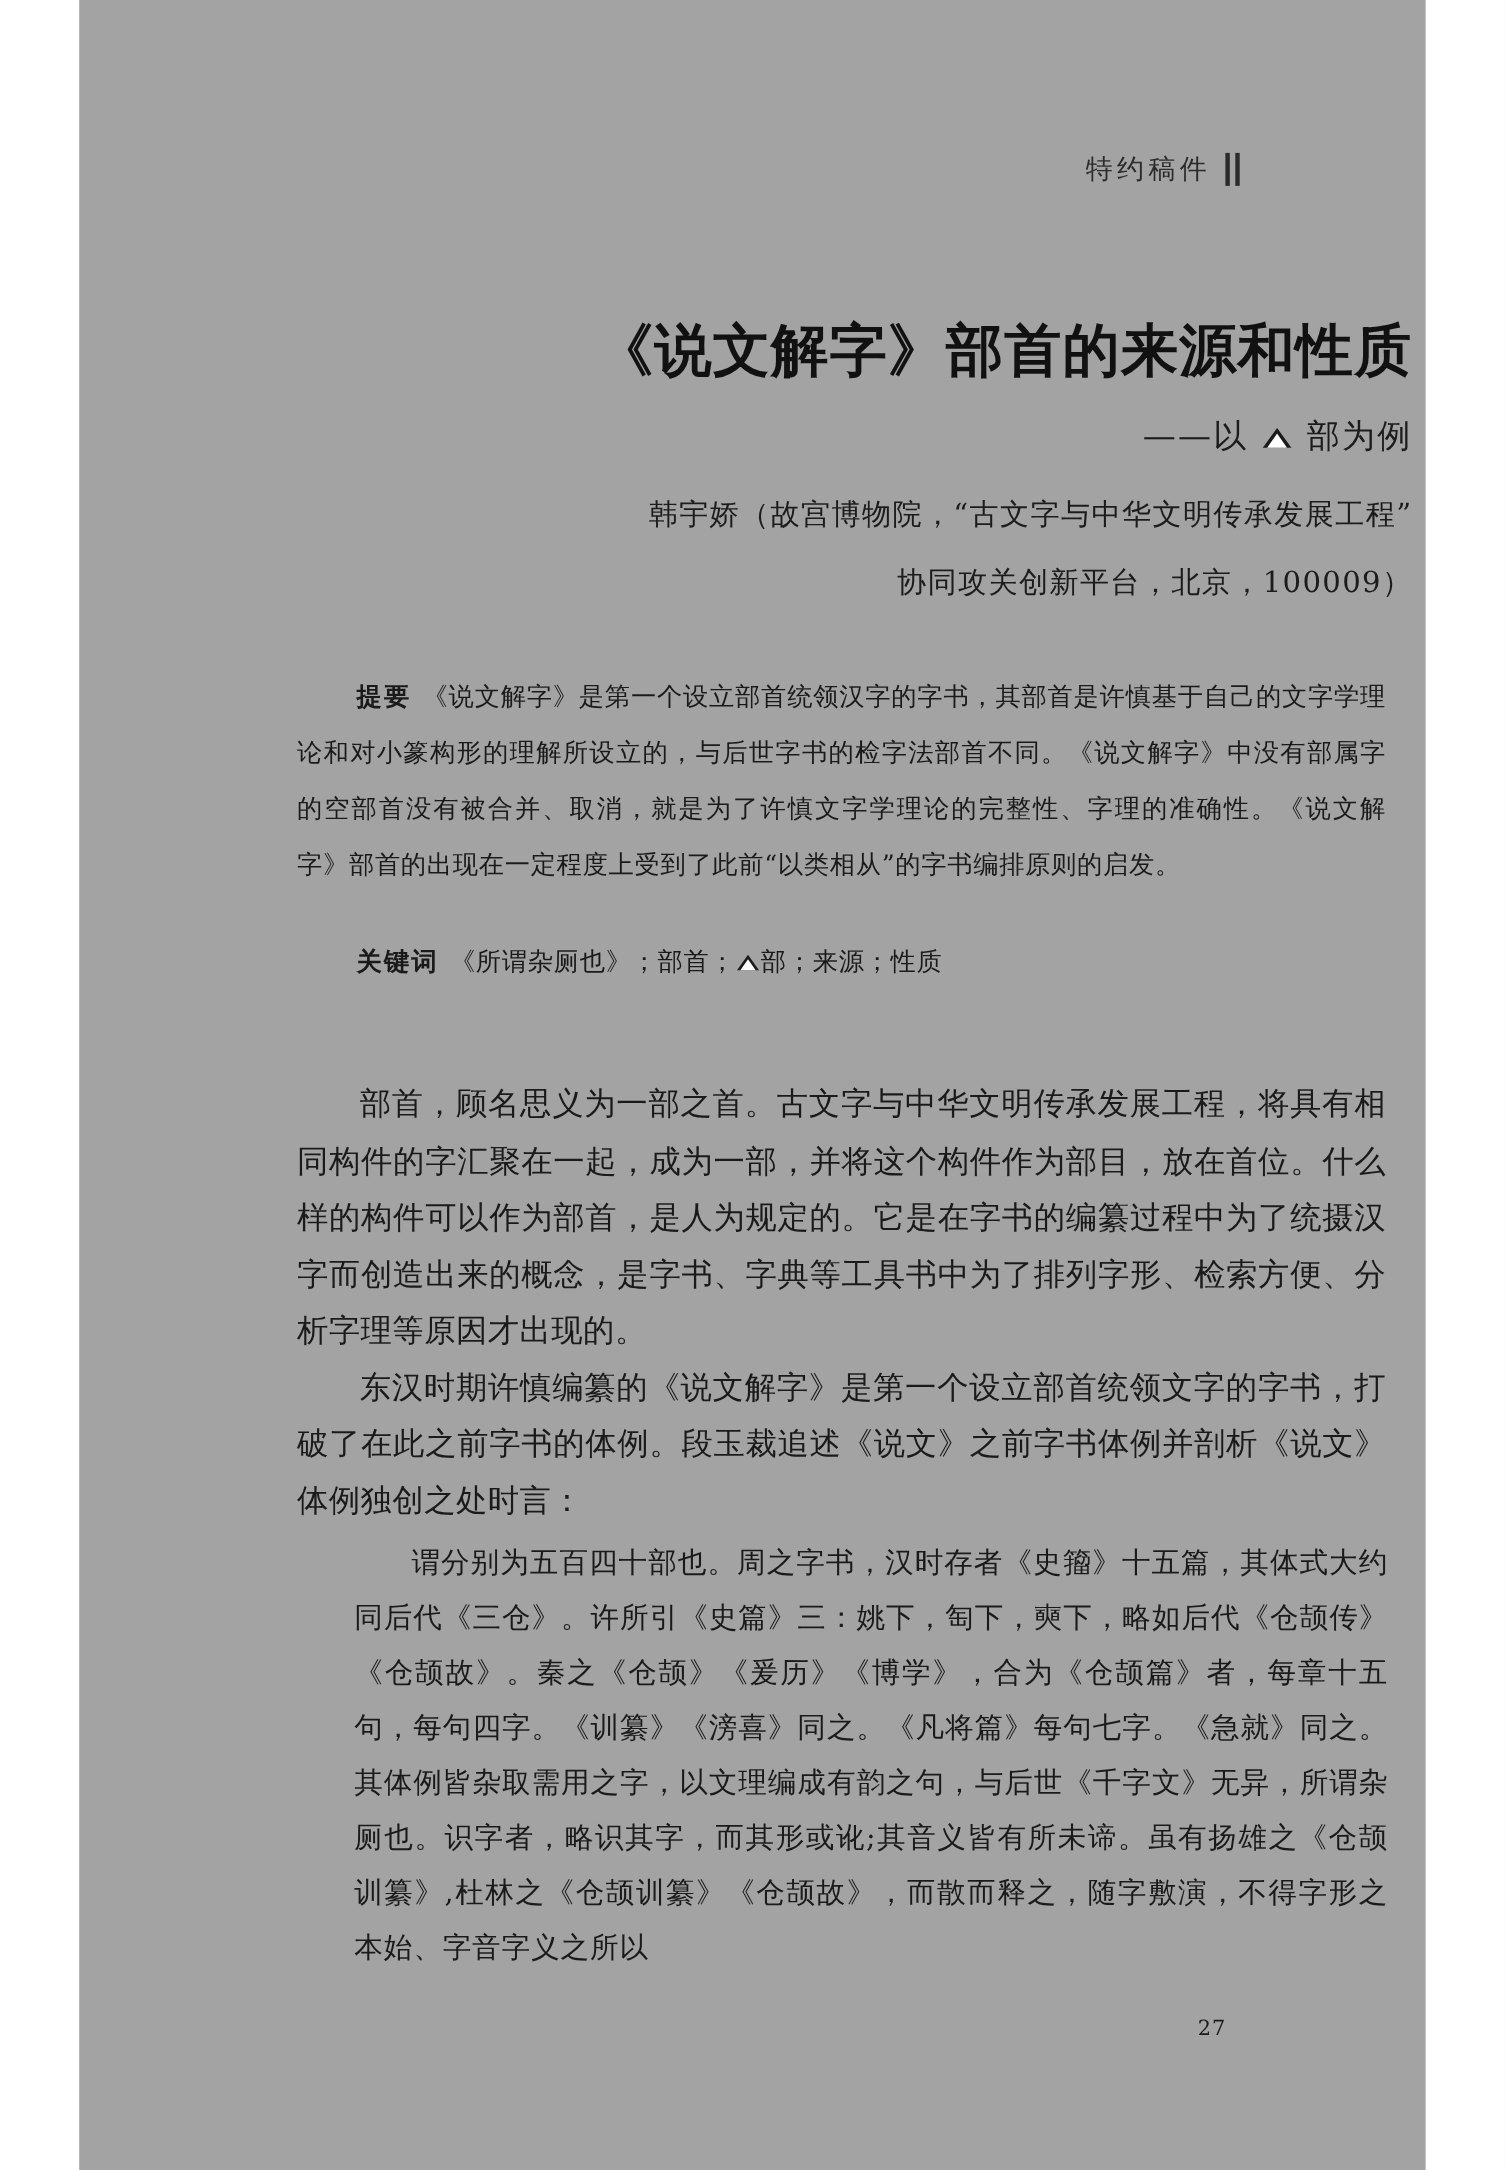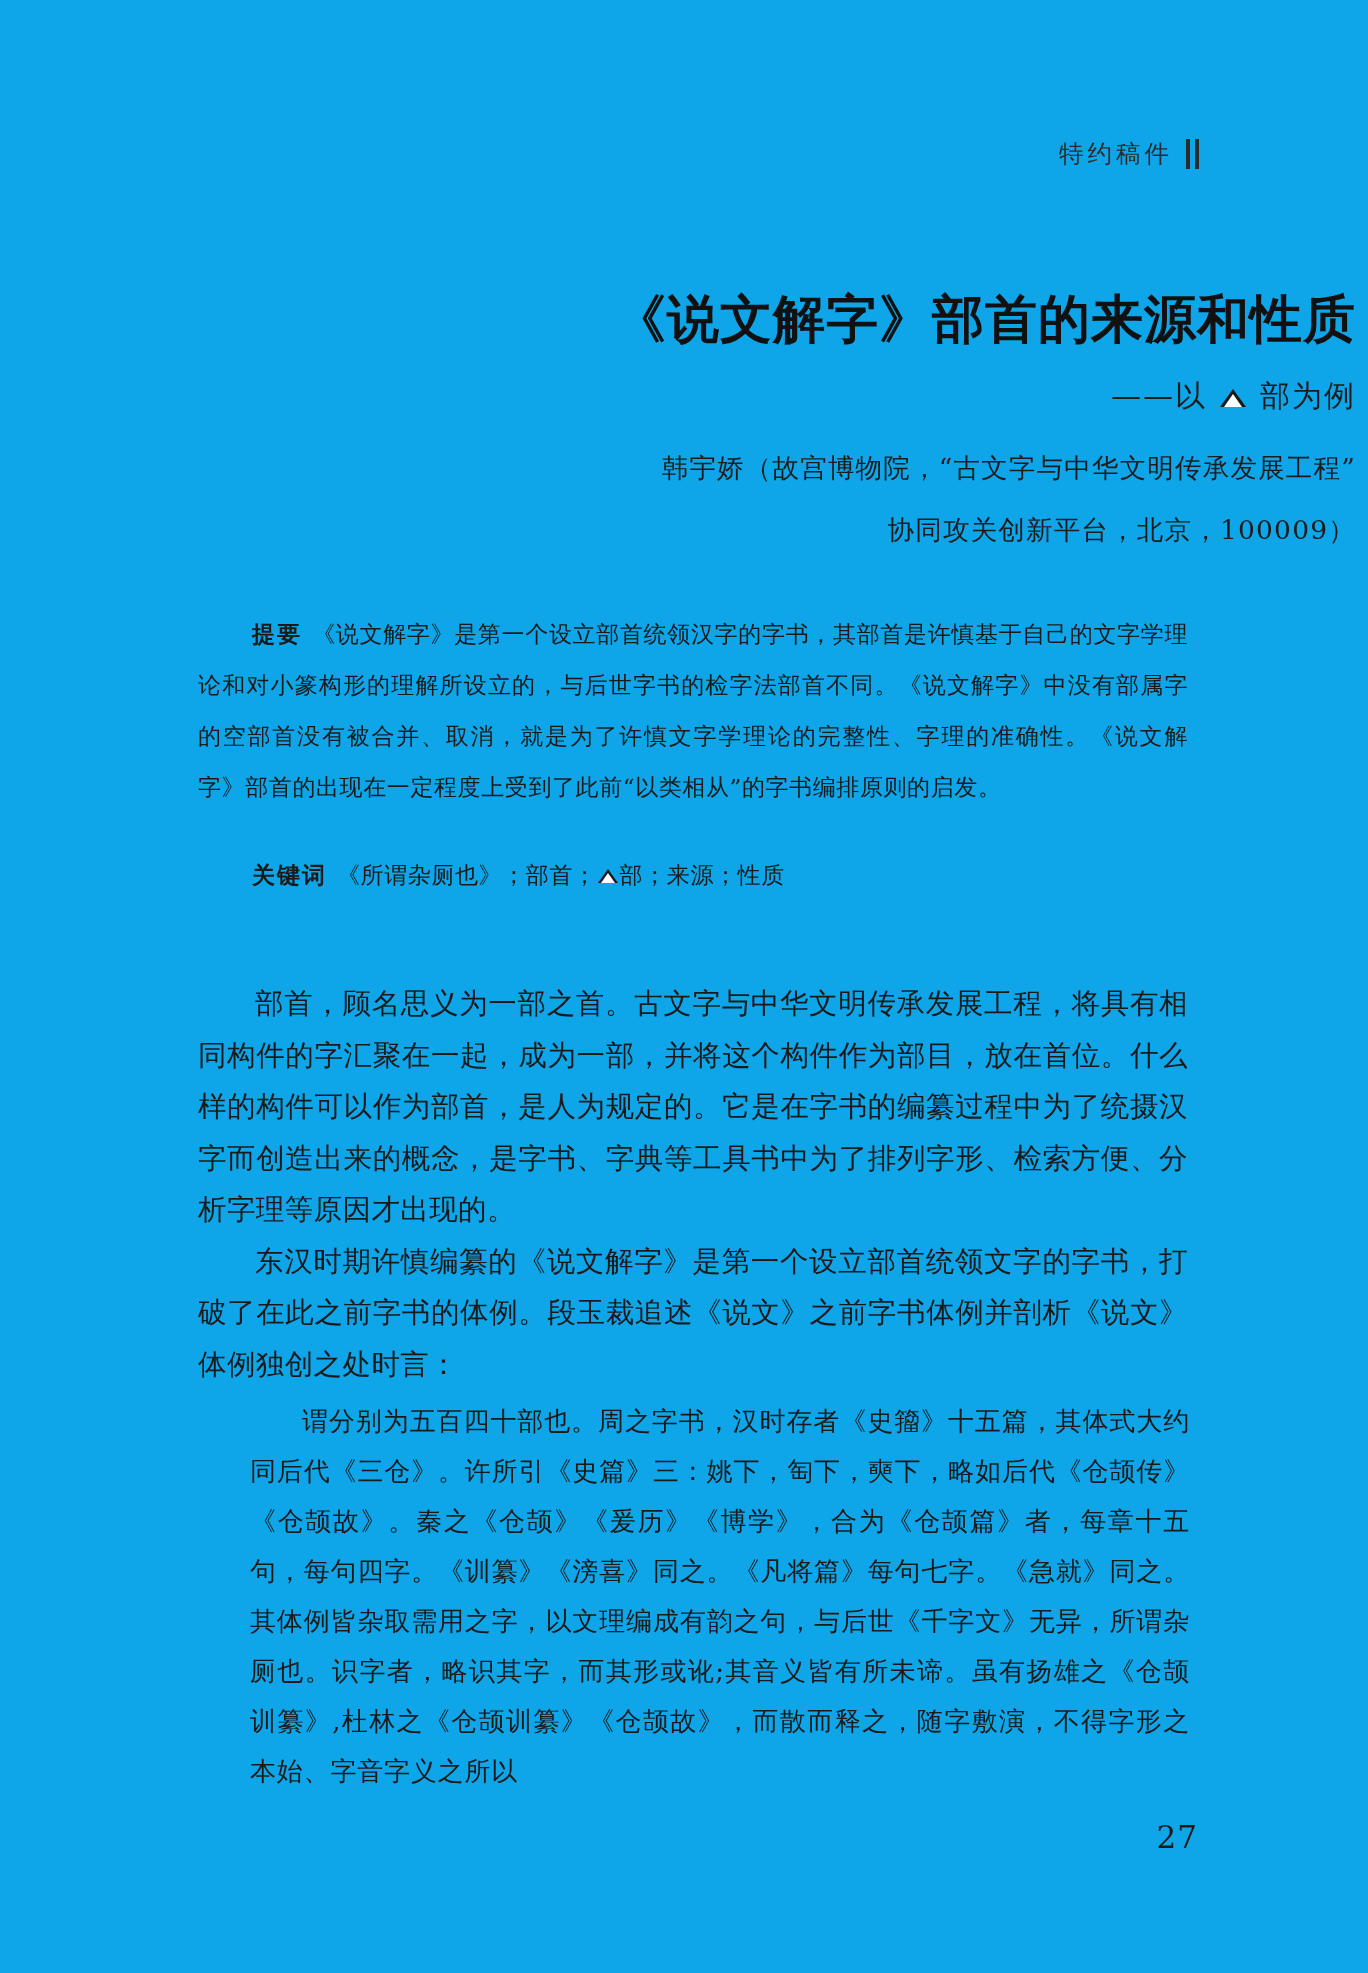--- a/index.html
+++ b/index.html
@@ -7,24 +7,24 @@
     margin: 0;
     padding: 0;
     background: #ffffff;
   }
   body {
     font-family: "DejaVu Serif", "Liberation Serif", serif;
     color: #1a1a1a;
   }
   .page {
     position: relative;
-    width: 1368px;
+    width: 1224px;
     height: 1973px;
     margin: 0 auto;
-    background: #0ea5e9;
+    background: #a3a3a3;
     box-sizing: border-box;
     overflow: hidden;
   }
 
   
   .running-head {
     position: absolute;
     top: 137px;
     right: 168px;
     display: flex;
@@ -153,23 +153,23 @@
     text-align: justify;
     text-justify: inter-ideograph;
     margin: 0;
     color: #1a1a1a;
   }
 
   
   .folio {
     position: absolute;
     bottom: 118px;
-    right: 170px;
-    font-family: "DejaVu Serif", "Liberation Serif", serif;
-    font-size: 31px;
+    right: 181px;
+    font-family: "DejaVu Serif", "Liberation Serif", serif;
+    font-size: 19px;
     color: #1a1a1a;
     letter-spacing: 1px;
   }
 
   .triangle-glyph {
     display: inline-block;
     width: 0.88em;
     height: 0.62em;
     position: relative;
     vertical-align: -0.02em;

